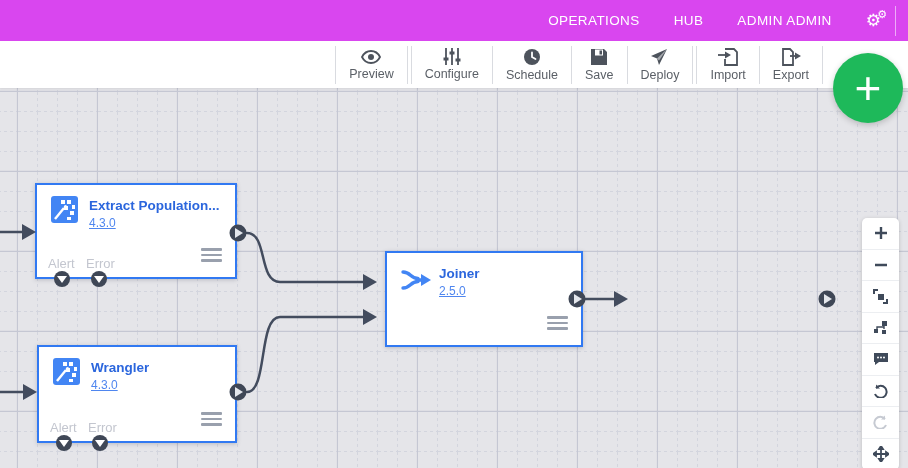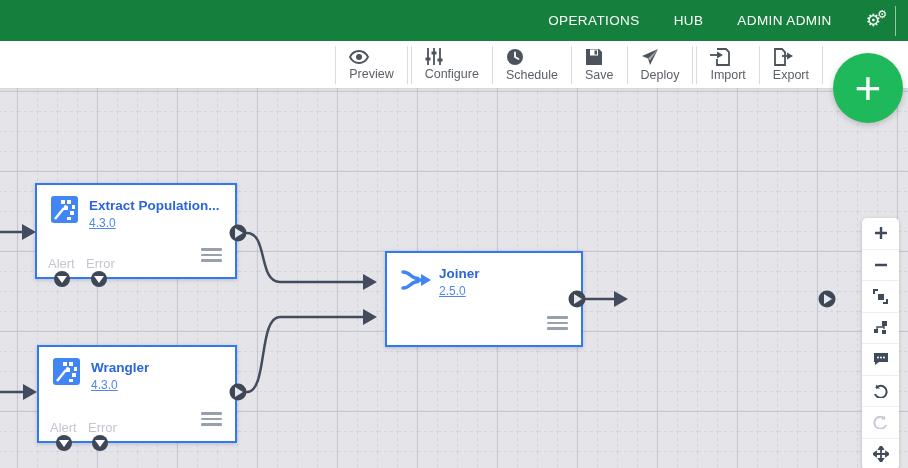--- a/index.html
+++ b/index.html
@@ -1,33 +1,33 @@
 <!DOCTYPE html>
 <html><head>
 <meta charset="utf-8">
 <style>
   * { margin:0; padding:0; box-sizing:border-box; }
   html,body { width:908px; height:468px; overflow:hidden;
     font-family:"Liberation Sans", sans-serif; background:#e5e5e9; }
 
   
   .header { position:absolute; left:0; top:0; width:908px; height:41px;
-    background:#15803d; display:flex; align-items:center; justify-content:flex-end; z-index:30; }
+    background:#d946ef; display:flex; align-items:center; justify-content:flex-end; z-index:30; }
   .nav-item { color:#fff; font-size:13.5px; letter-spacing:.4px; margin-right:34px;
     cursor:pointer; white-space:nowrap; }
   .gears { color:#fff; font-size:17px; margin-right:14px; position:relative; cursor:pointer; line-height:1; }
   .gears .small-gear { position:absolute; font-size:11px; right:-6px; top:-3px; }
   .header-divider { width:1px; height:30px; background:rgba(255,255,255,.55); margin-right:12px; }
   .edition { color:#fff; font-size:13px; width:52px; line-height:1.35; margin-right:8px; }
 
   
   .toolbar { position:absolute; left:0; top:41px; width:908px; height:47px; background:#fff;
     z-index:20; box-shadow:0 1px 2px rgba(0,0,0,.08); }
   .tool-group { position:absolute; right:85px; top:0; height:47px; display:flex; align-items:stretch; }
-  .tool-item { display:flex; flex-direction:column; align-items:flex-start; justify-content:center;
+  .tool-item { display:flex; flex-direction:column; align-items:center; justify-content:center;
     padding:0 13px; cursor:pointer; }
   .tool-item svg { display:block; margin-bottom:2px; }
   .tool-label { font-size:12.5px; color:#5a5f66; }
   .tdiv { width:1px; height:38px; background:#d9dbe0; align-self:center; }
   .tdiv-double { display:flex; gap:3px; align-self:center; }
   .tdiv-double i { display:block; width:1px; height:38px; background:#d9dbe0; }
 
   
   .fab { position:absolute; left:833px; top:53px; width:70px; height:70px; border-radius:50%;
     background:#1eb95a; color:#fff; z-index:40; cursor:pointer; display:flex;

